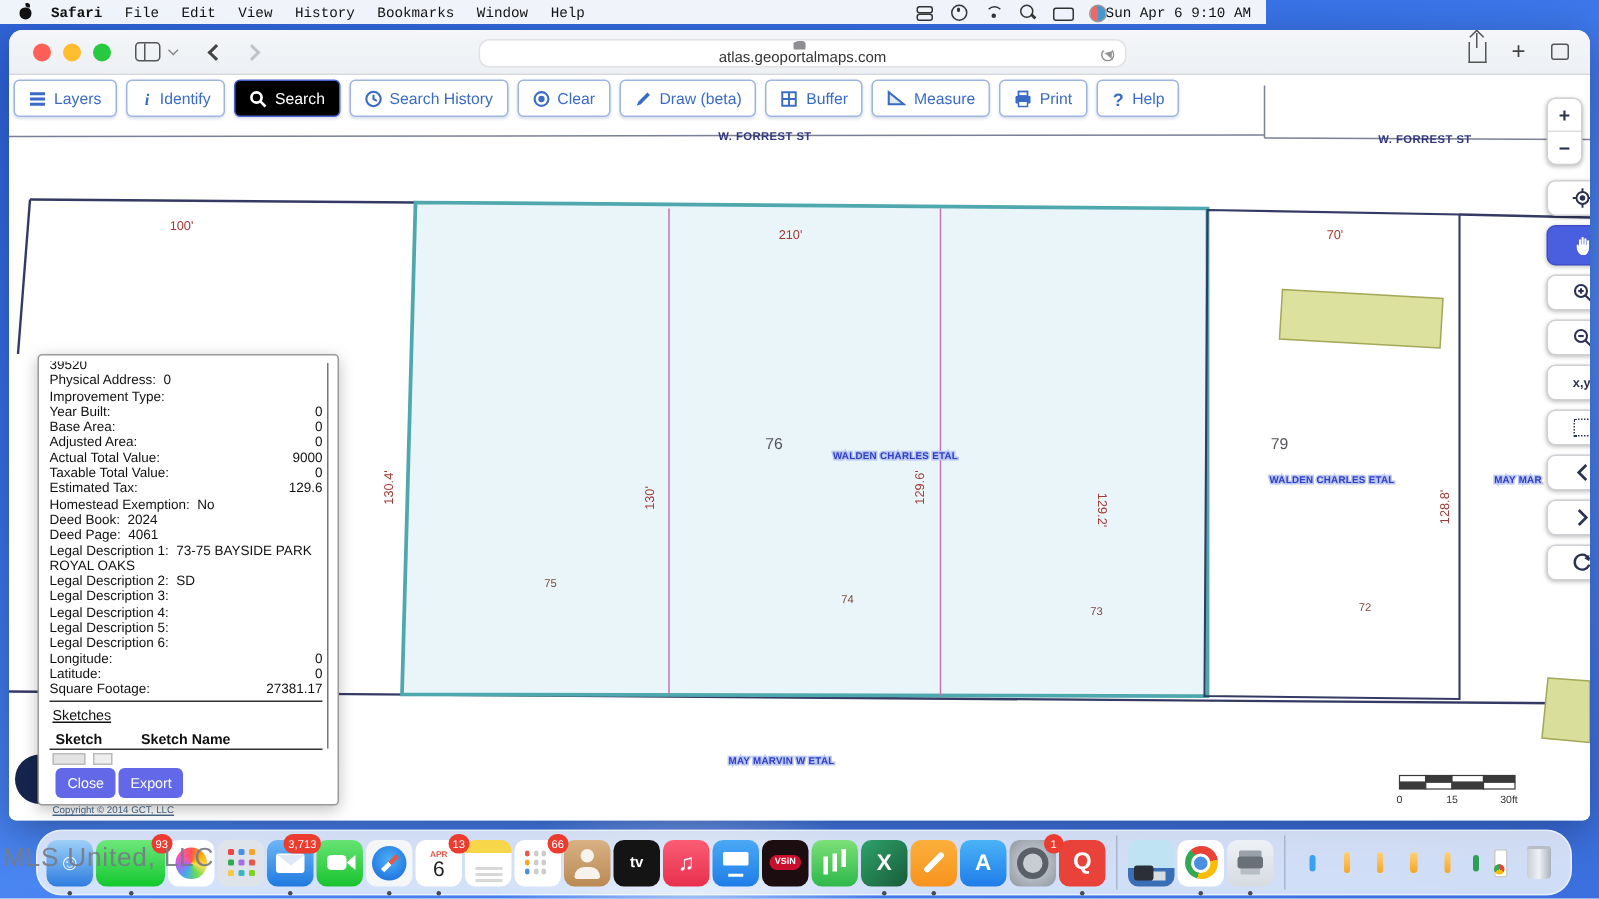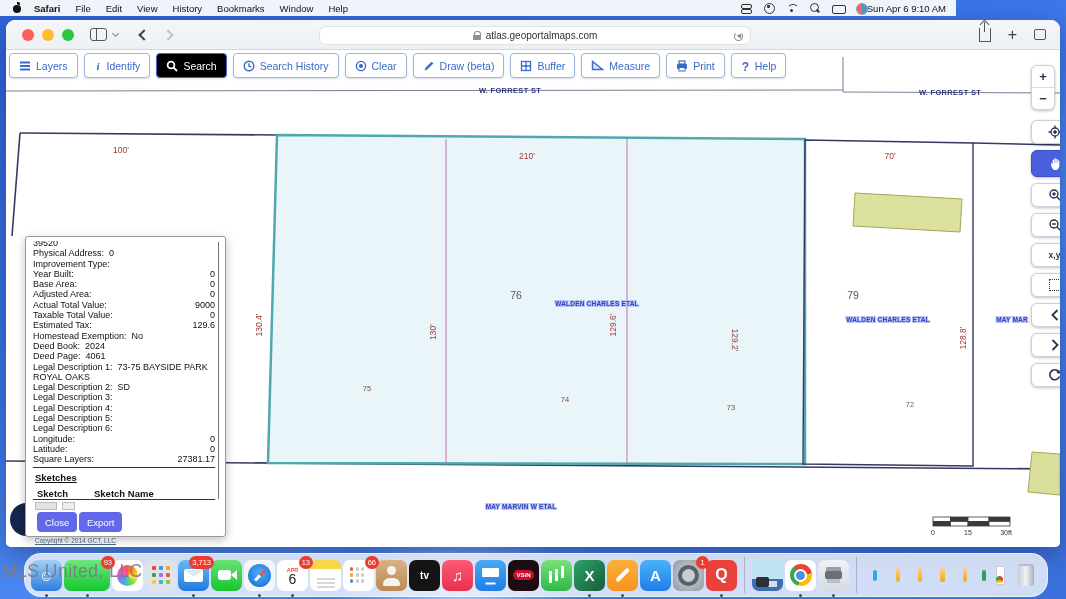--- a/index.html
+++ b/index.html
@@ -4,23 +4,23 @@
 <style>
   * { margin:0; padding:0; box-sizing:border-box; }
   html,body { width:1066px; height:599px; overflow:hidden;
     font-family:"Liberation Sans", sans-serif; }
   body { position:relative;
     background:linear-gradient(160deg,#2f63d8 0%,#3a74e8 35%,#4a86f2 60%,#3a6fdd 100%); }
   .streak { position:absolute; left:330px; top:520px; width:260px; height:90px;
     background:radial-gradient(ellipse at 50% 100%, rgba(190,215,255,.8), rgba(190,215,255,0) 70%); }
 
   
-  #menubar { position:absolute; left:0; top:0; width:956px; height:16px;
+  #menubar { position:absolute; left:0; top:0; width:844px; height:16px;
     background:rgba(248,249,251,.96); display:flex; align-items:center;
-    font-size:9.5px; color:#111; z-index:30; }
+    font-size:9.5px; color:#111; z-index:30;font-family:Liberation Mono, monospace; }
   #menubar .apple { width:9px; height:10px; margin:0 12px 0 13px; position:relative; }
   #menubar .apple::before { content:""; position:absolute; left:0; top:2px; width:8px; height:8px;
     background:#111; border-radius:45% 45% 50% 50%; }
   #menubar .apple::after { content:""; position:absolute; left:3.5px; top:-1px; width:3px; height:3px;
     background:#111; border-radius:0 60% 0 60%; }
   .menu-item { margin-right:15px; white-space:nowrap; }
   .menu-item.app { font-weight:bold; }
   #menubar-right { margin-left:auto; display:flex; align-items:center; padding-right:10px; }
   .mbi { display:inline-block; position:relative; width:12px; height:11px; }
   .mbi-stack::before { content:""; position:absolute; left:1px; top:1px; width:9px; height:3px;
@@ -57,21 +57,21 @@
   .sb-icon { width:17px; height:13px; border:1.6px solid #555; border-radius:3px; margin-left:16px; position:relative; }
   .sb-icon::after { content:""; position:absolute; left:4.5px; top:0; width:1.6px; height:100%; background:#555; }
   .chev { width:8px; height:8px; border-right:2px solid #444; border-top:2px solid #444; flex:none; }
   .chev.back { transform:rotate(-135deg); margin-left:22px; }
   .chev.fwd { transform:rotate(45deg); margin-left:16px; border-color:#c0c3c8; }
   .chev-mini { width:5px; height:5px; border-right:1.6px solid #888; border-bottom:1.6px solid #888;
     transform:rotate(45deg); margin-left:6px; margin-top:-2px; }
   #url-field { position:absolute; left:313px; top:6px; width:432px; height:19px;
     background:#fff; border:1px solid #e0e2e6; border-radius:7px;
     display:flex; align-items:center; justify-content:center; font-size:10px; color:#333;
-    box-shadow:inset 0 0 2px rgba(0,0,0,.04); }
+    box-shadow:inset 0 0 2px rgba(0,0,0,.04);flex-direction:column; }
   .lock { position:relative; width:8px; height:9px; margin-right:5px; }
   .lock::before { content:""; position:absolute; left:0; bottom:0; width:8px; height:5.5px;
     background:#8e8e93; border-radius:1px; }
   .lock::after { content:""; position:absolute; left:1.5px; top:0; width:5px; height:5px;
     border:1.3px solid #8e8e93; border-bottom:none; border-radius:3px 3px 0 0; }
   .refresh-ic { position:absolute; right:7px; top:4.5px; width:9px; height:9px;
     border:1.3px solid #8e8e93; border-radius:50%; border-top-color:transparent; }
   .refresh-ic::after { content:""; position:absolute; right:-2px; top:-2px;
     border:3px solid transparent; border-bottom:4px solid #8e8e93; transform:rotate(40deg); }
   #sf-right { margin-left:auto; display:flex; align-items:center; gap:17px; padding-right:14px; }
@@ -118,21 +118,21 @@
     line-height:10.3px; }
   #popup-clipped { margin-top:-3px; }
   .p-row { display:flex; }
   .p-row.inline { display:block; }
   .p-lbl { font-weight:normal; }
   .p-val-right { margin-left:auto; text-align:right; }
   .p-val-inline { font-weight:normal; }
   #popup-scrollbar { position:absolute; right:6px; top:5px; width:1px; height:257px; background:#777; }
   #sk-hr1, #sk-hr2 { position:absolute; left:7px; right:10px; height:1px; background:#333; }
   #sk-hr1 { top:230px; } #sk-hr2 { top:262px; }
-  #sketches-link { position:absolute; left:9px; top:235px; font-weight:bold; font-size:9.5px;
+  #sketches-link { position:absolute; left:9px; top:235px; font-weight:normal; font-size:9.5px;
     text-decoration:underline; color:#111; }
   .sk-head { position:absolute; top:251px; font-weight:bold; font-size:9.5px; }
   #sk-h1 { left:11px; } #sk-h2 { left:68px; }
   .sk-thumb { position:absolute; top:265px; height:8px; background:#e3e3e3; border:1px solid #bbb; }
   #sk-t1 { left:9px; width:22px; } #sk-t2 { left:36px; width:13px; background:#eee; }
   .pp-btn { position:absolute; top:275px; height:20px; border:none; border-radius:4px;
     background:#6268e8; color:#fff; font-size:9.5px; font-family:"Liberation Sans",sans-serif;
     cursor:pointer; padding:0 8px; }
   #btn-close { left:11px; } #btn-export { left:53px; }
   #behind-circle { position:absolute; left:4px; top:483px; width:33px; height:33px;
@@ -549,21 +549,21 @@
           <div class="p-row inline"><span class="p-lbl">Legal Description 6:</span><span class="p-val-inline"></span></div>
           <div class="p-row right">
             <span class="p-lbl">Longitude:</span>
             <span class="p-val-right">0</span>
           </div>
           <div class="p-row right">
             <span class="p-lbl">Latitude:</span>
             <span class="p-val-right">0</span>
           </div>
           <div class="p-row right">
-            <span class="p-lbl">Square Layers:</span>
+            <span class="p-lbl">Square Footage:</span>
             <span class="p-val-right">27381.17</span>
           </div>
         </div>
     </div>
     <div id="popup-scrollbar"></div>
     <div id="sk-hr1"></div>
     <a id="sketches-link">Sketches</a>
     <span id="sk-h1" class="sk-head">Sketch</span>
     <span id="sk-h2" class="sk-head">Sketch Name</span>
     <div id="sk-hr2"></div>

